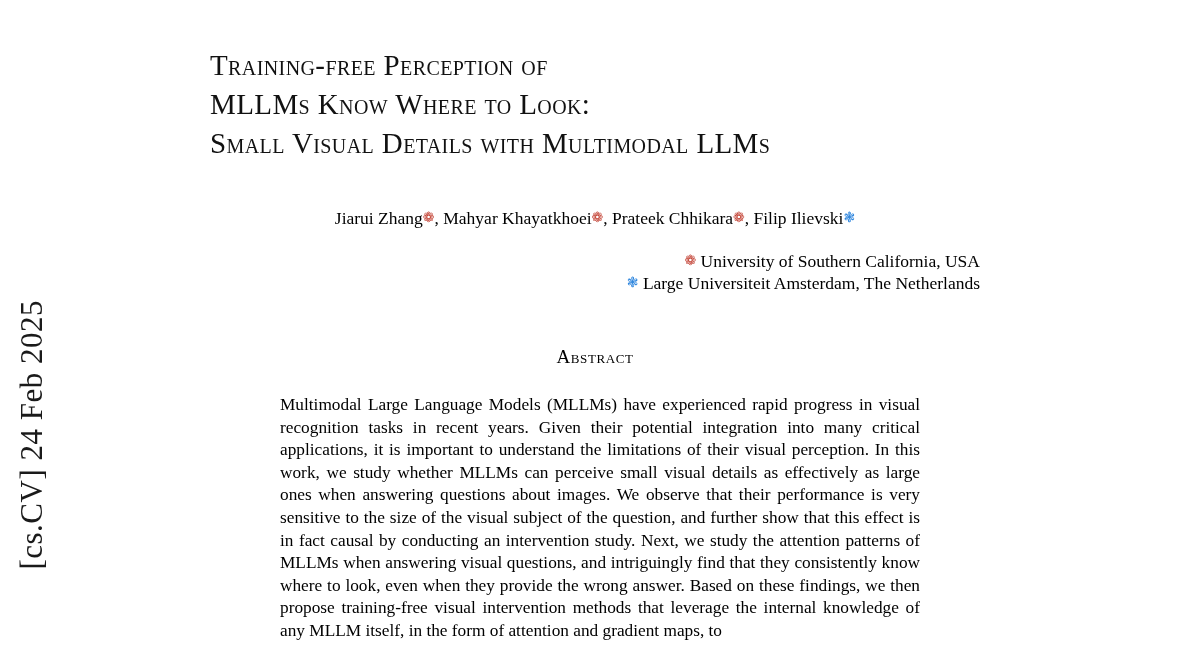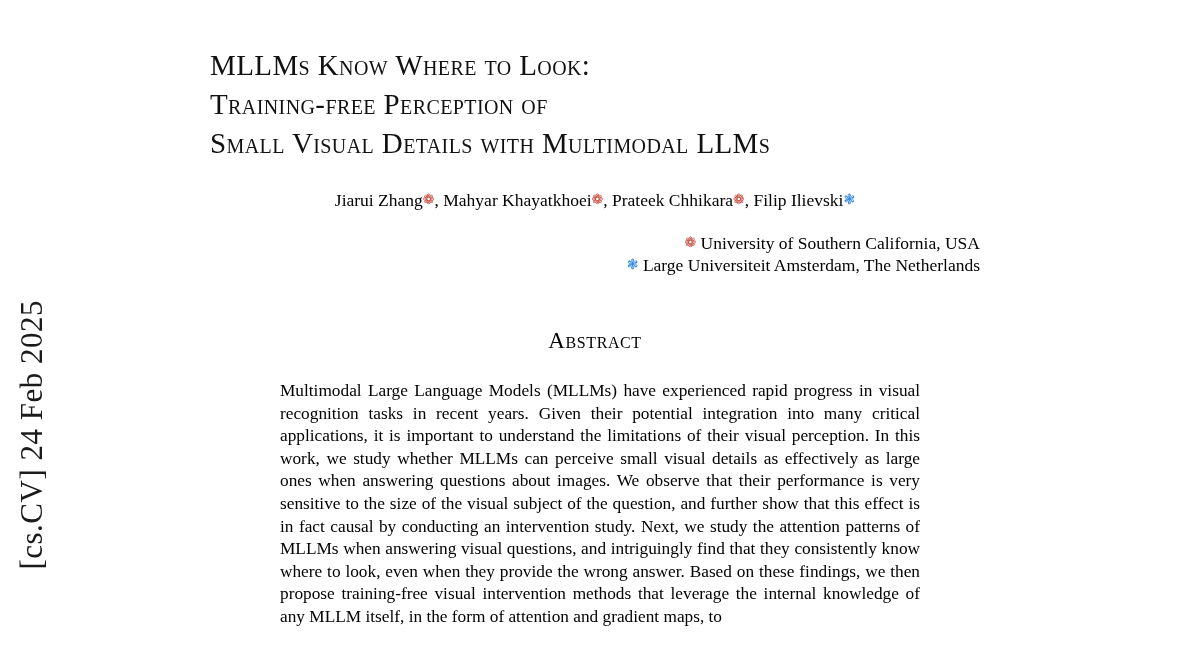--- a/index.html
+++ b/index.html
@@ -53,21 +53,21 @@
     font-variant: small-caps;
     letter-spacing: 0.4px;
     color: #111111;
   }
   .title-line {
     display: block;
     white-space: nowrap;
   }
 
   .authors {
-    margin-top: 25px;
+    margin-top: 43px;
     text-align: center;
     font-size: 17.5px;
     line-height: 24px;
   }
   .sym {
     font-size: 14px;
     vertical-align: 2px;
   }
   .sym-usc { color: #c0392b; }
   .sym-vu  { color: #2e86de; }
@@ -77,21 +77,21 @@
     text-align: right;
     font-size: 17.5px;
     line-height: 22px;
   }
   .affil-line { display: block; }
 
   .abstract-heading {
     margin-top: 52px;
     text-align: center;
     font-variant: small-caps;
-    font-size: 23px;
+    font-size: 19px;
     letter-spacing: 0.6px;
     font-family: Liberation Serif, serif;
   }
 
   .abstract-body {
     margin-top: 26px;
     margin-left: 70px;
     margin-right: 8px;
     width: 640px;
     font-size: 17.3px;
@@ -104,22 +104,22 @@
 </head>
 <body>
 
 <div class="page">
 
   <div class="arxiv-stamp">[cs.CV]  24 Feb 2025</div>
 
   <div class="content">
 
     <div class="title">
+      <span class="title-line">Training-free Perception of</span>
       <span class="title-line">MLLMs Know Where to Look:</span>
-      <span class="title-line">Training-free Perception of</span>
       <span class="title-line">Small Visual Details with Multimodal LLMs</span>
     </div>
 
     <div class="authors">
       <span>Jiarui Zhang</span><span class="sym sym-usc">❁</span>,
       <span>Mahyar Khayatkhoei</span><span class="sym sym-usc">❁</span>,
       <span>Prateek Chhikara</span><span class="sym sym-usc">❁</span>,
       <span>Filip Ilievski</span><span class="sym sym-vu">❃</span>
     </div>
 

